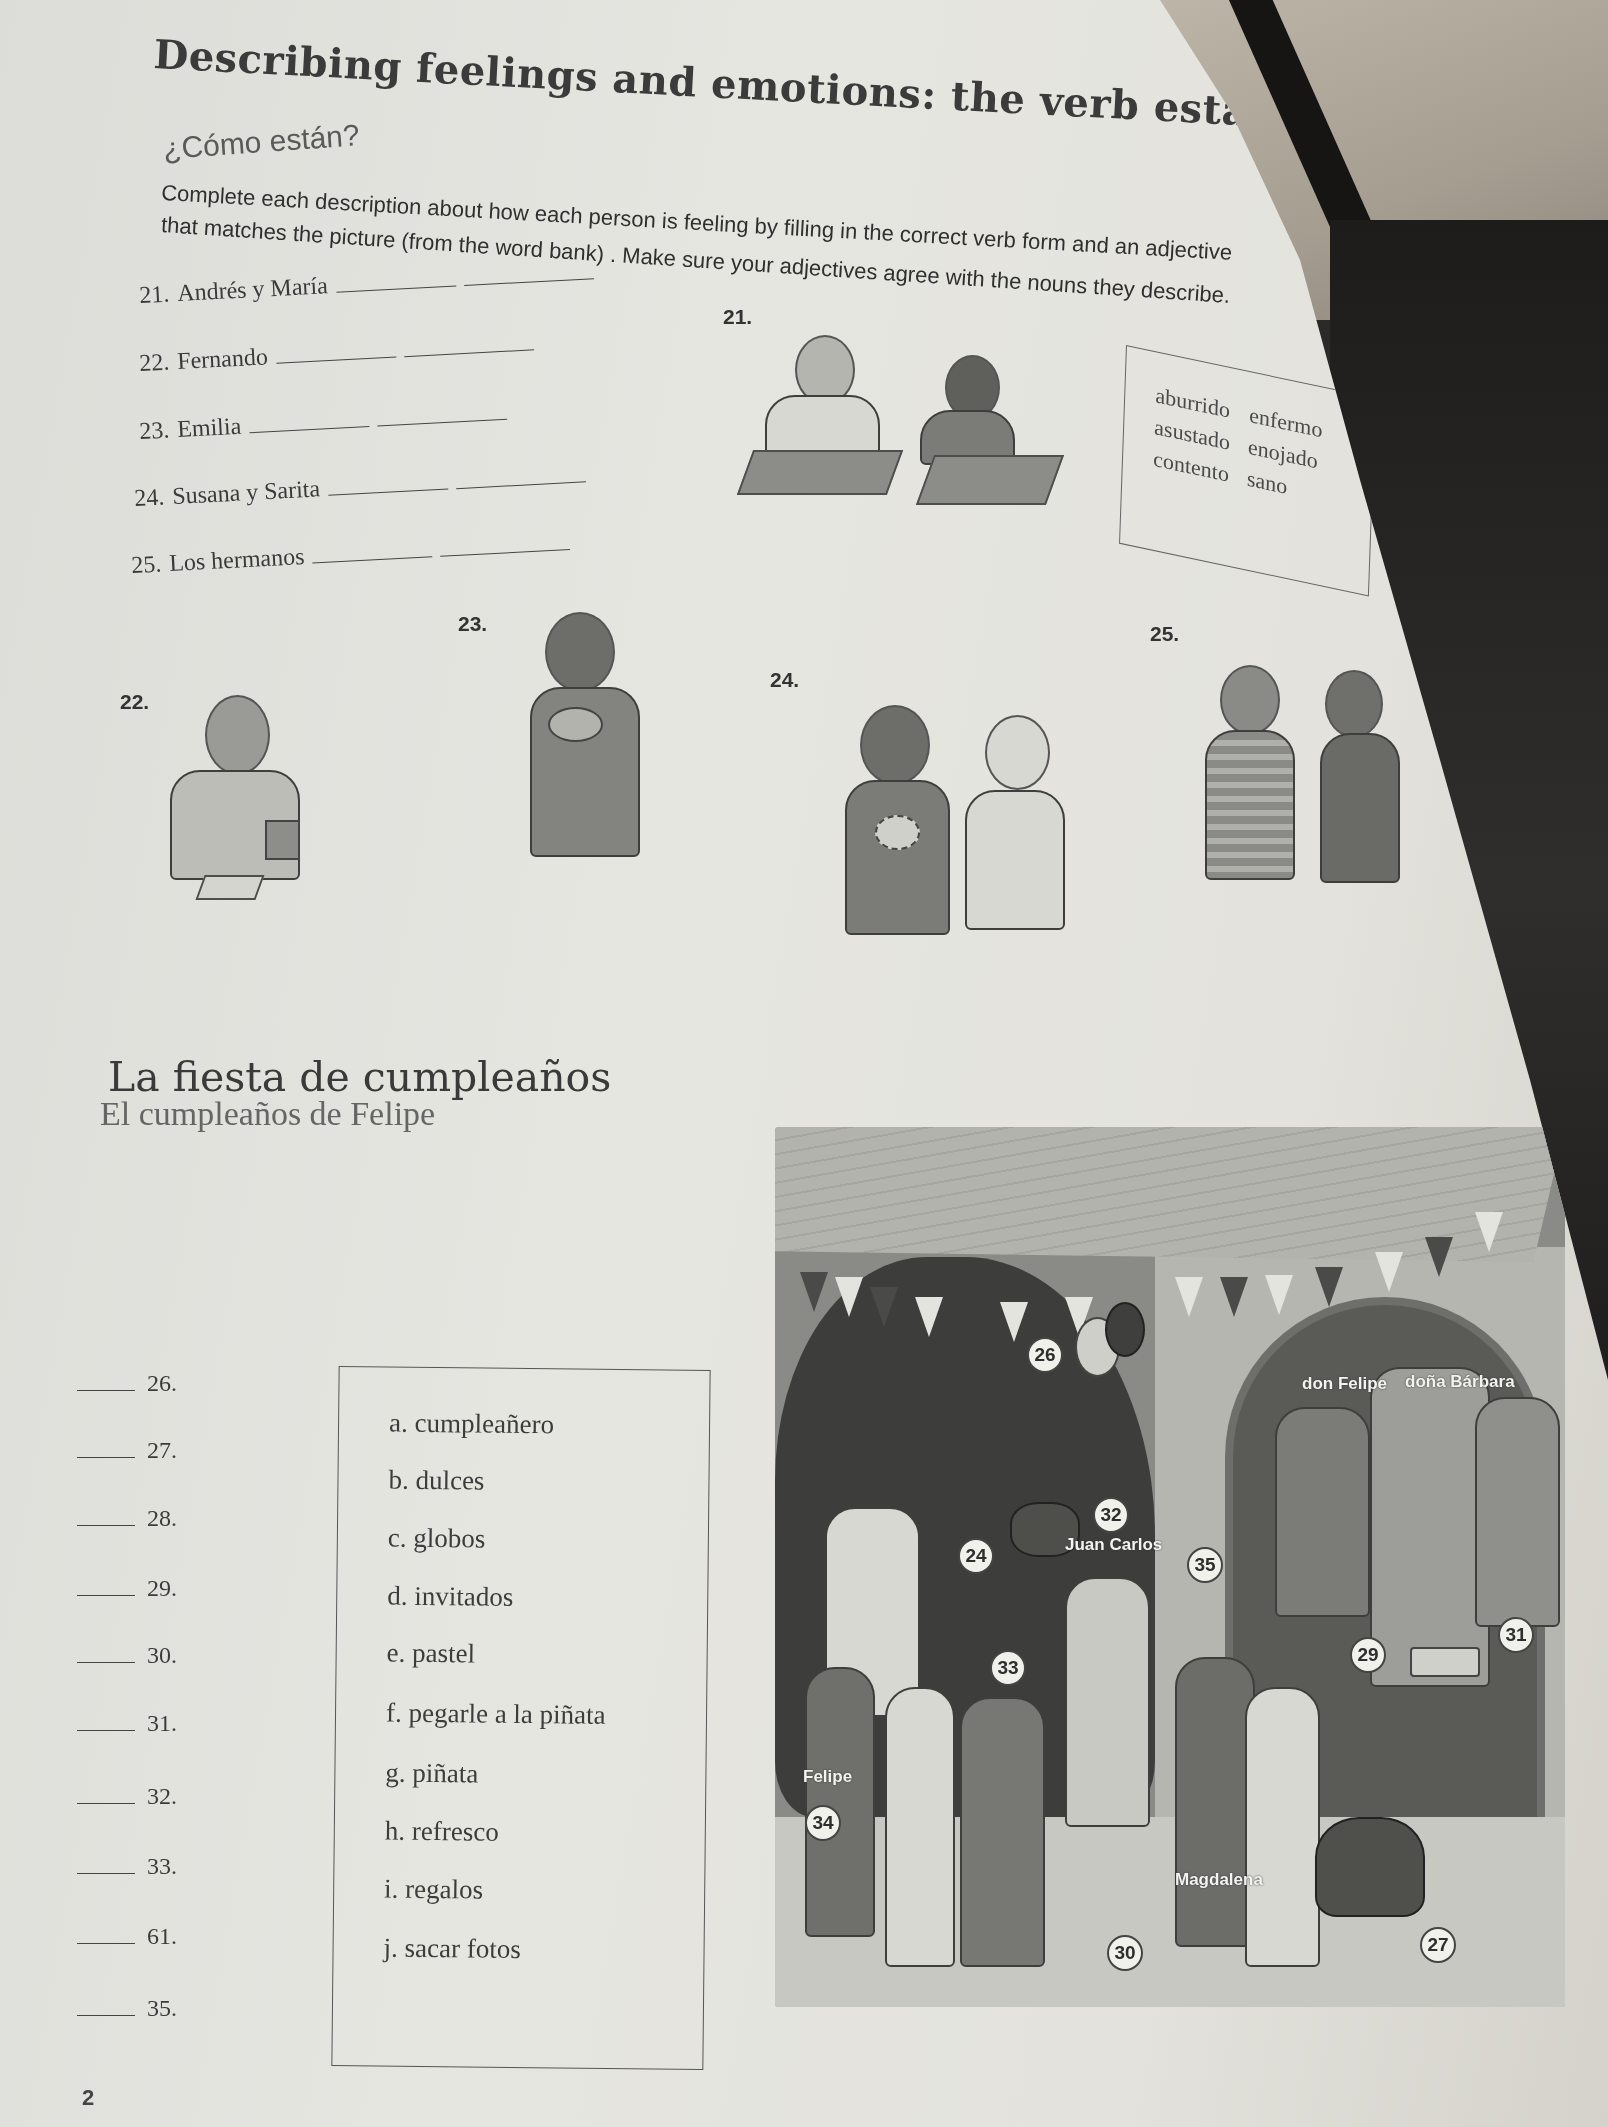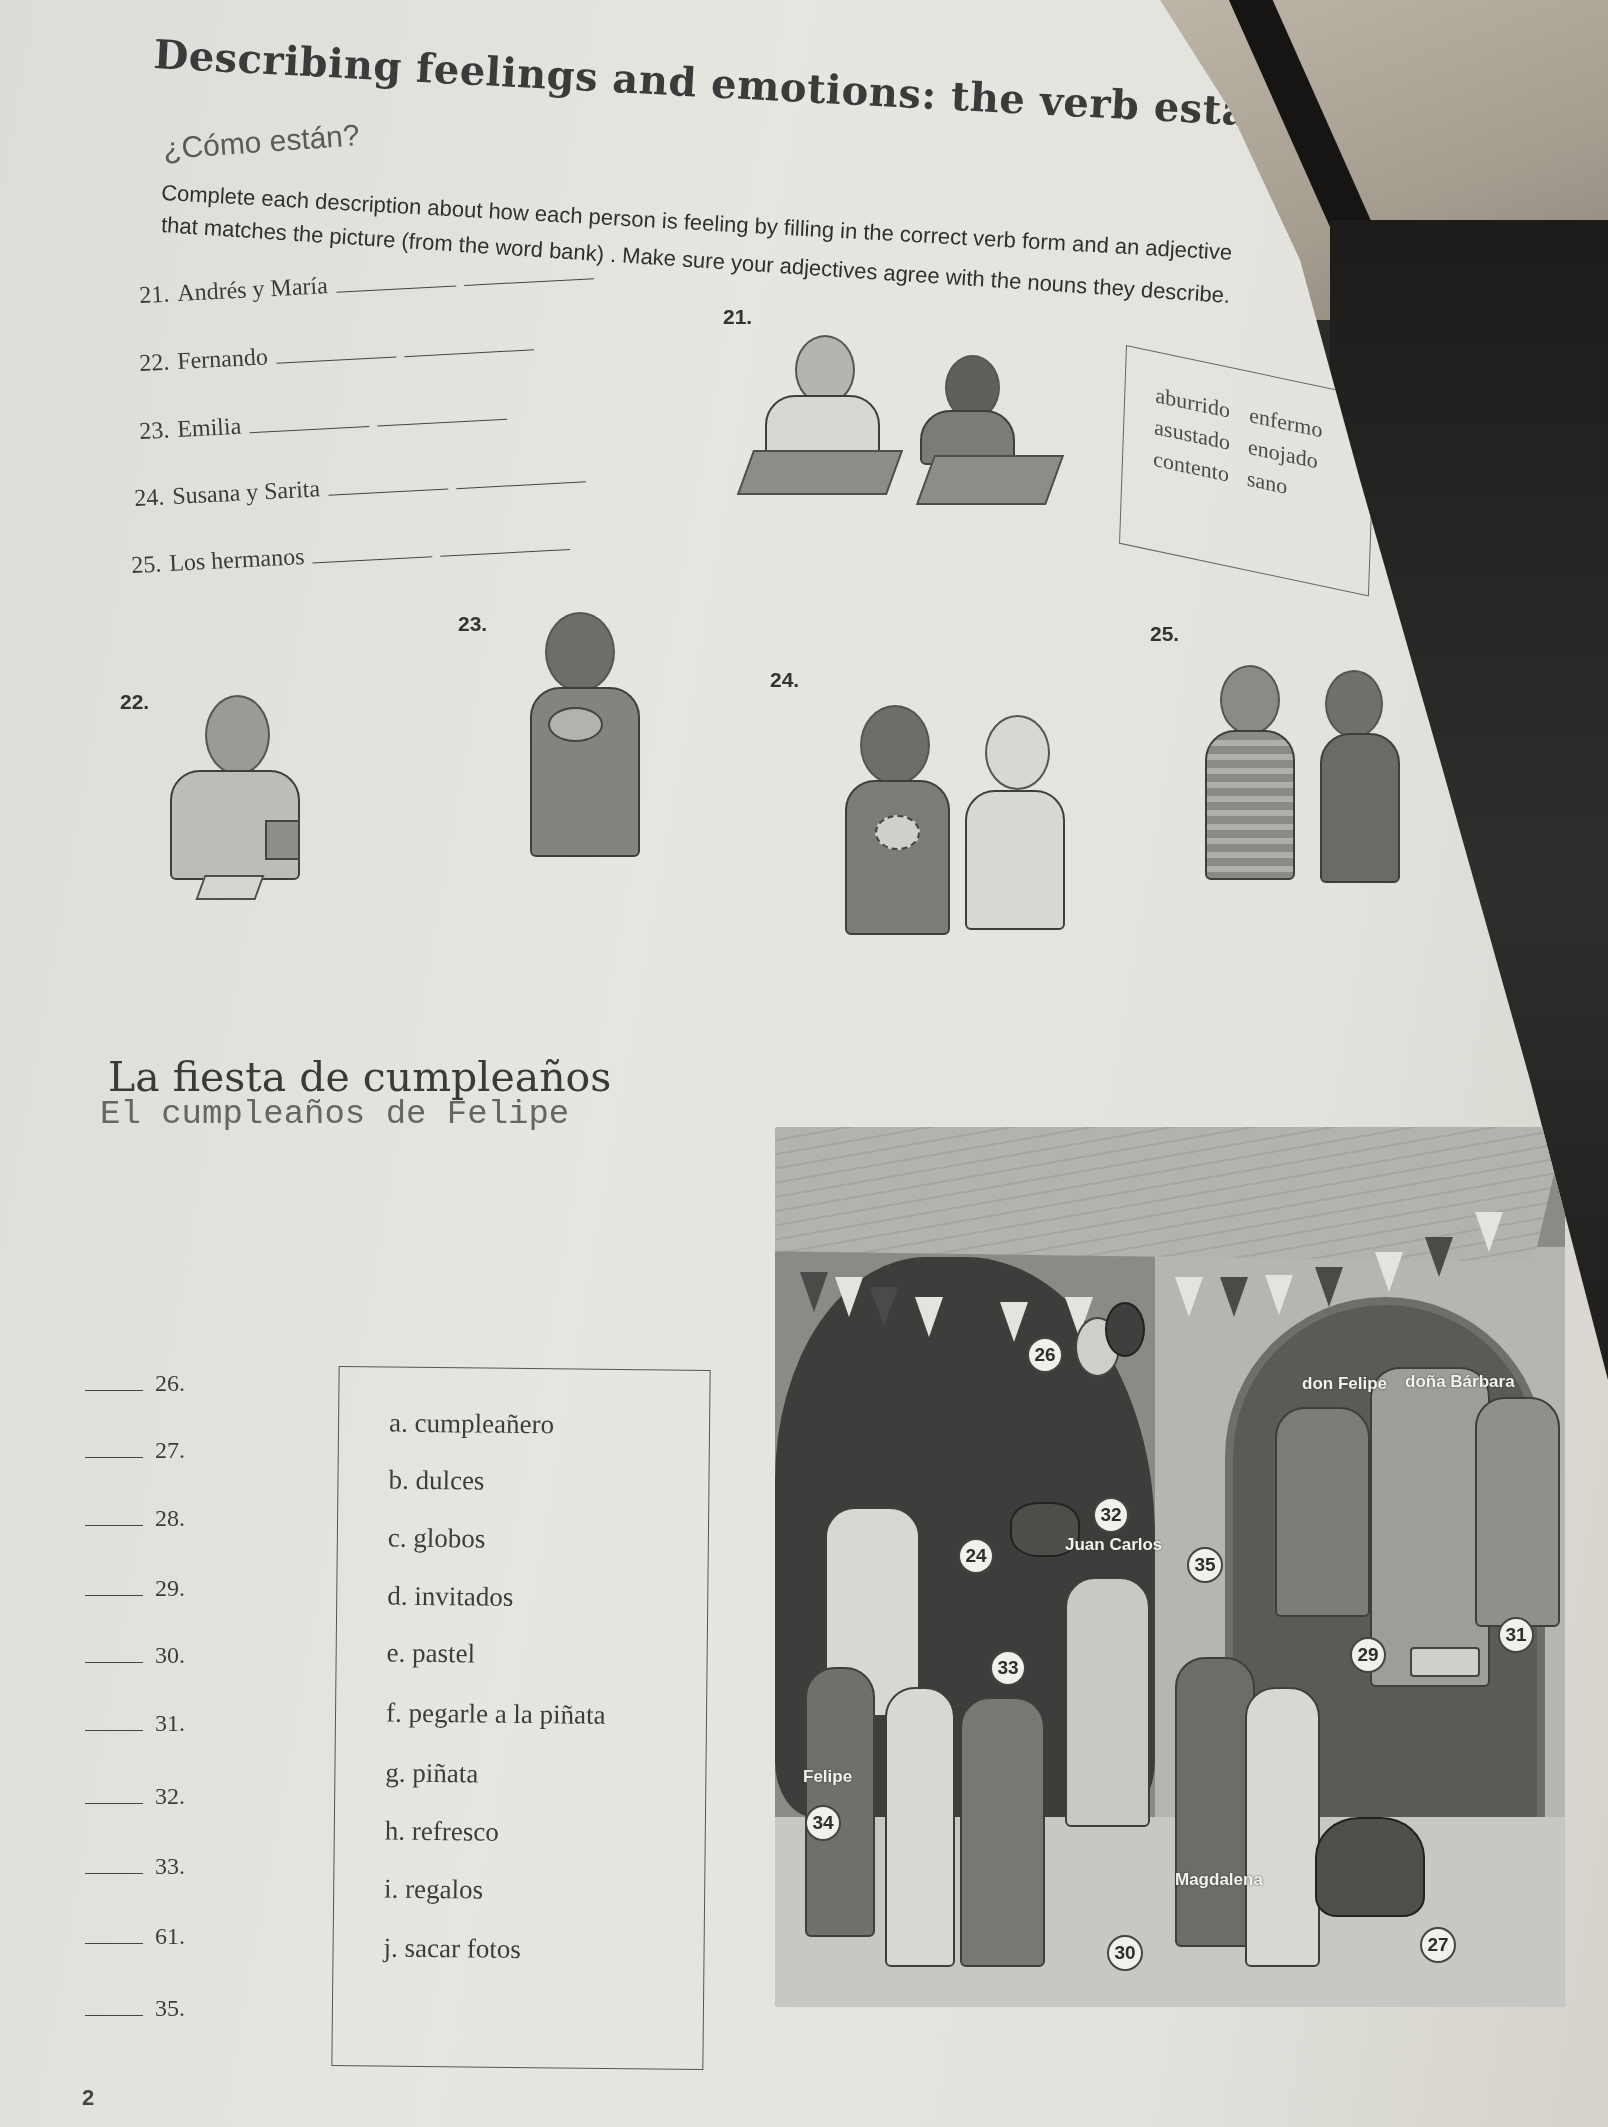--- a/index.html
+++ b/index.html
@@ -83,29 +83,29 @@
       position: absolute; background: #8c8c88; border: 2px solid #4e4e4c;
       transform: skewX(-20deg);
     }
 
     
     .title-2 {
       left: 108px; top: 1053px; font-family: "DejaVu Serif", serif; font-weight: normal;
       font-size: 41px; color: #3a3a3a; white-space: nowrap;
     }
     .subtitle-2 {
-      left: 100px; top: 1095px; font-family: Liberation Mono, monospace;
+      left: 100px; top: 1095px; font-family: Liberation Serif, serif;
       font-size: 34px; color: #656565; white-space: nowrap;
     }
     .body-2 {
       left: 100px; top: 1160px; width: 640px; font-family: "Liberation Sans", sans-serif;
       font-size: 24px; line-height: 40px; color: #3a3a3a;
     }
     .match-row {
-      left: 85px; display: flex; align-items: flex-end; font-size: 24px; color: #3c3c3c; justify-content: flex-end;
+      left: 77px; display: flex; align-items: flex-end; font-size: 24px; color: #3c3c3c; justify-content: flex-end;
     }
     .match-blank {
       width: 58px; border-bottom: 1.5px solid #444; margin-right: 12px; margin-bottom: 6px;
     }
     .options-box {
       left: 335px; top: 1368px; width: 372px; height: 700px;
       border: 1.5px solid #555; transform: rotate(0.6deg);
     }
     .opt {
       position: absolute; left: 50px; font-size: 27px; color: #3c3c3c; white-space: nowrap;

